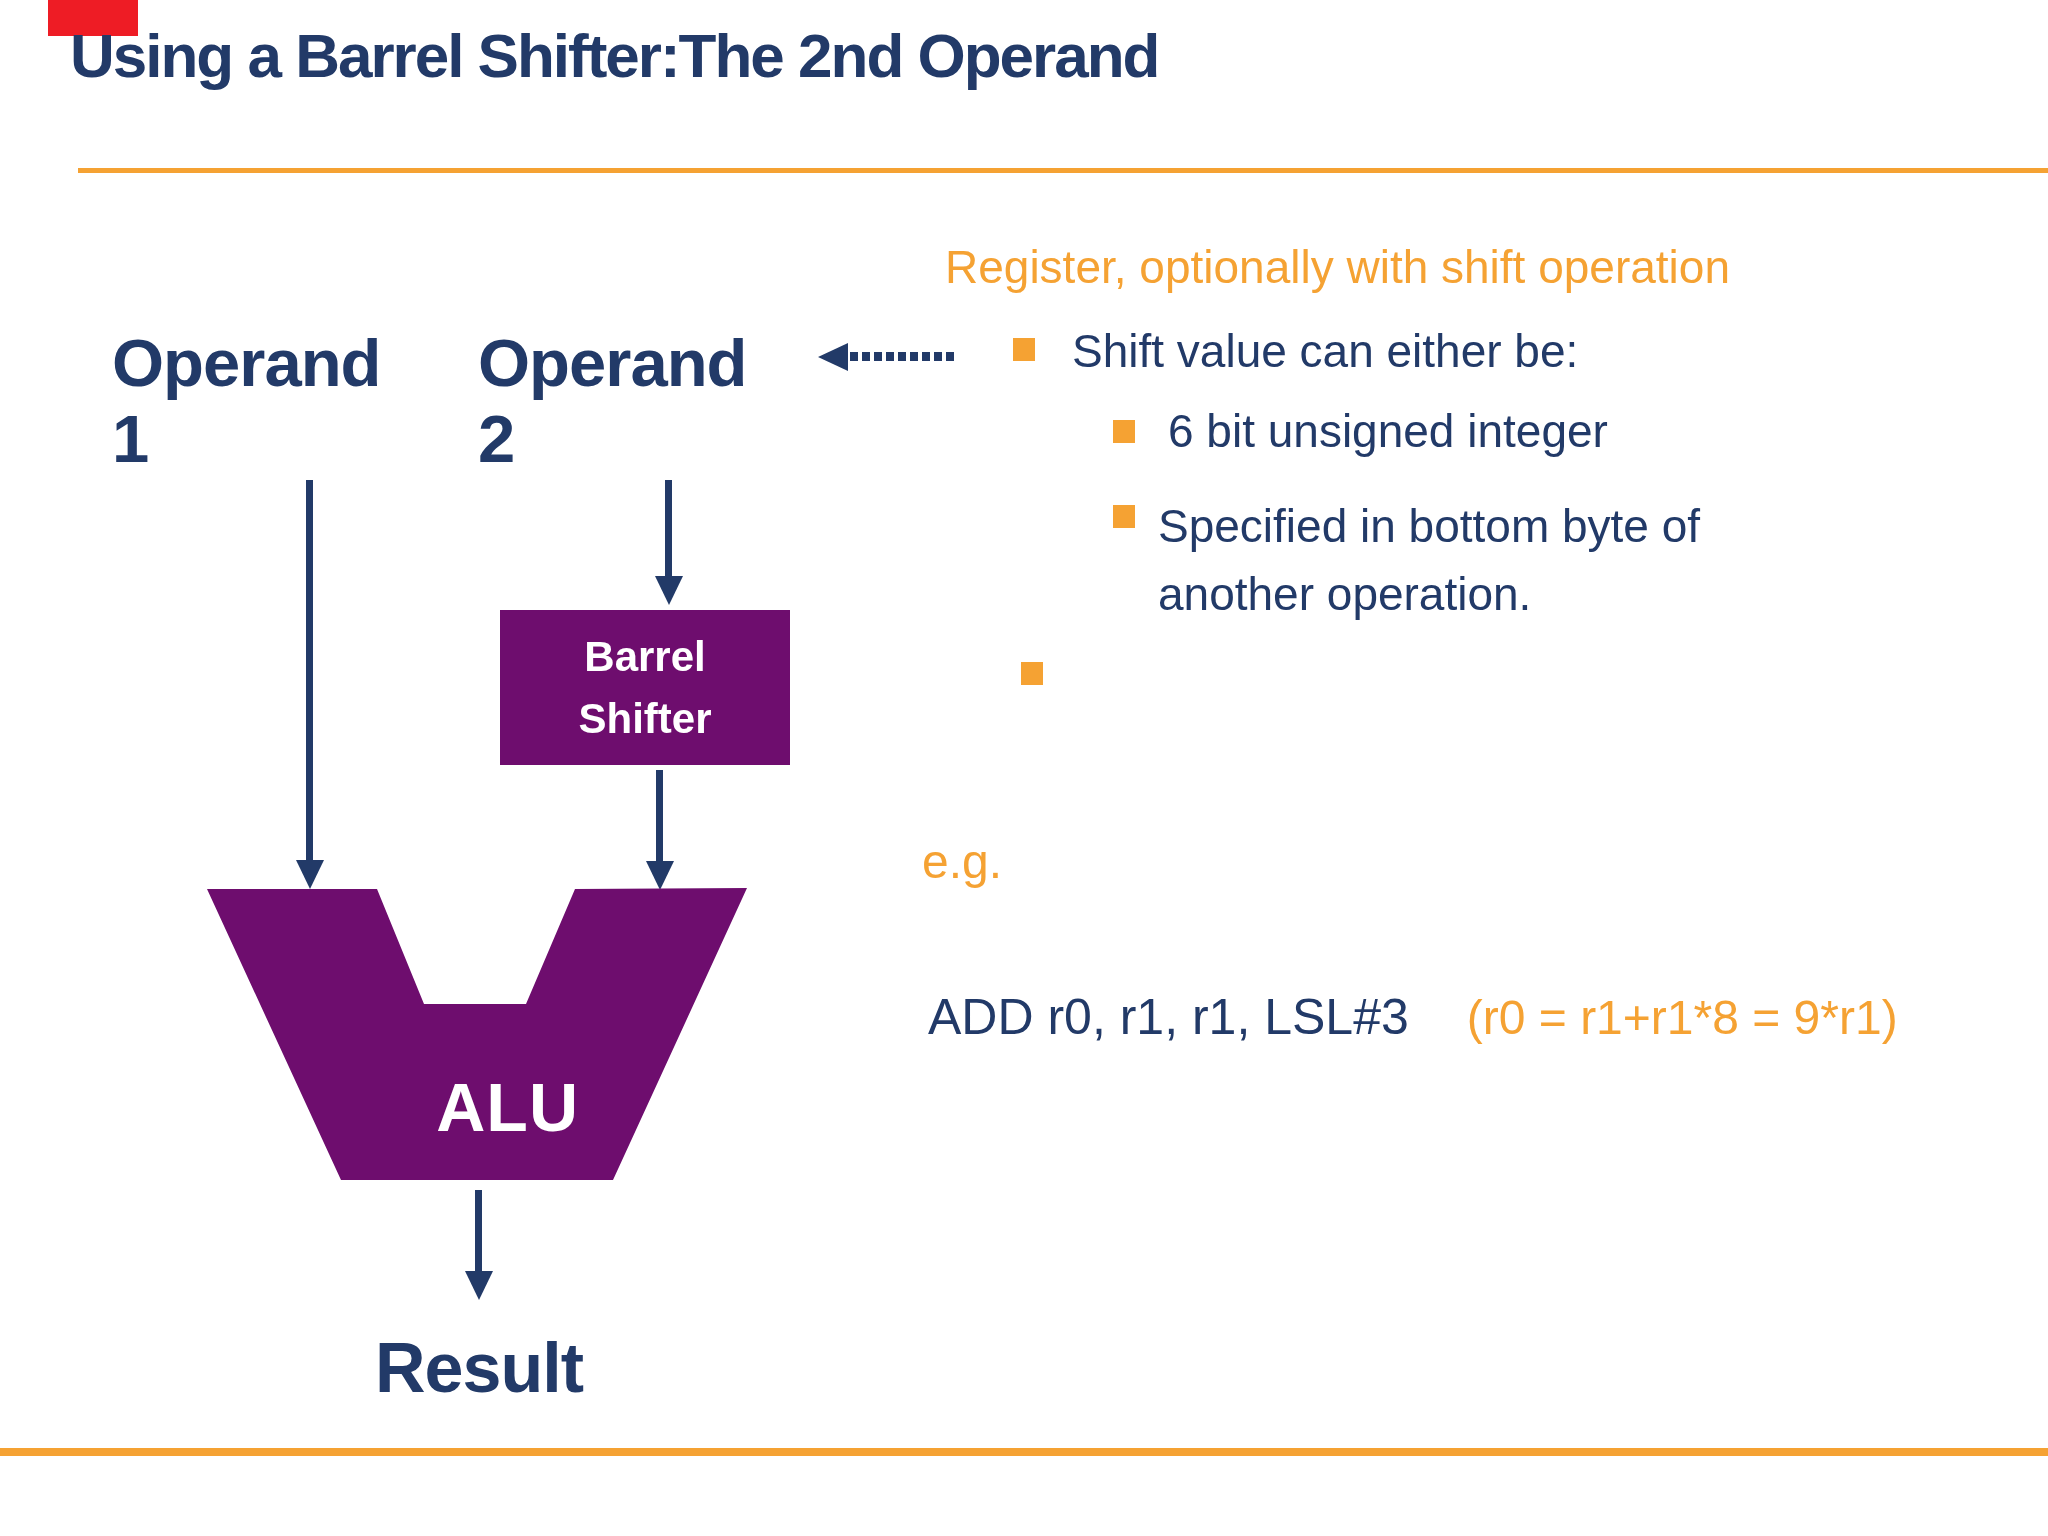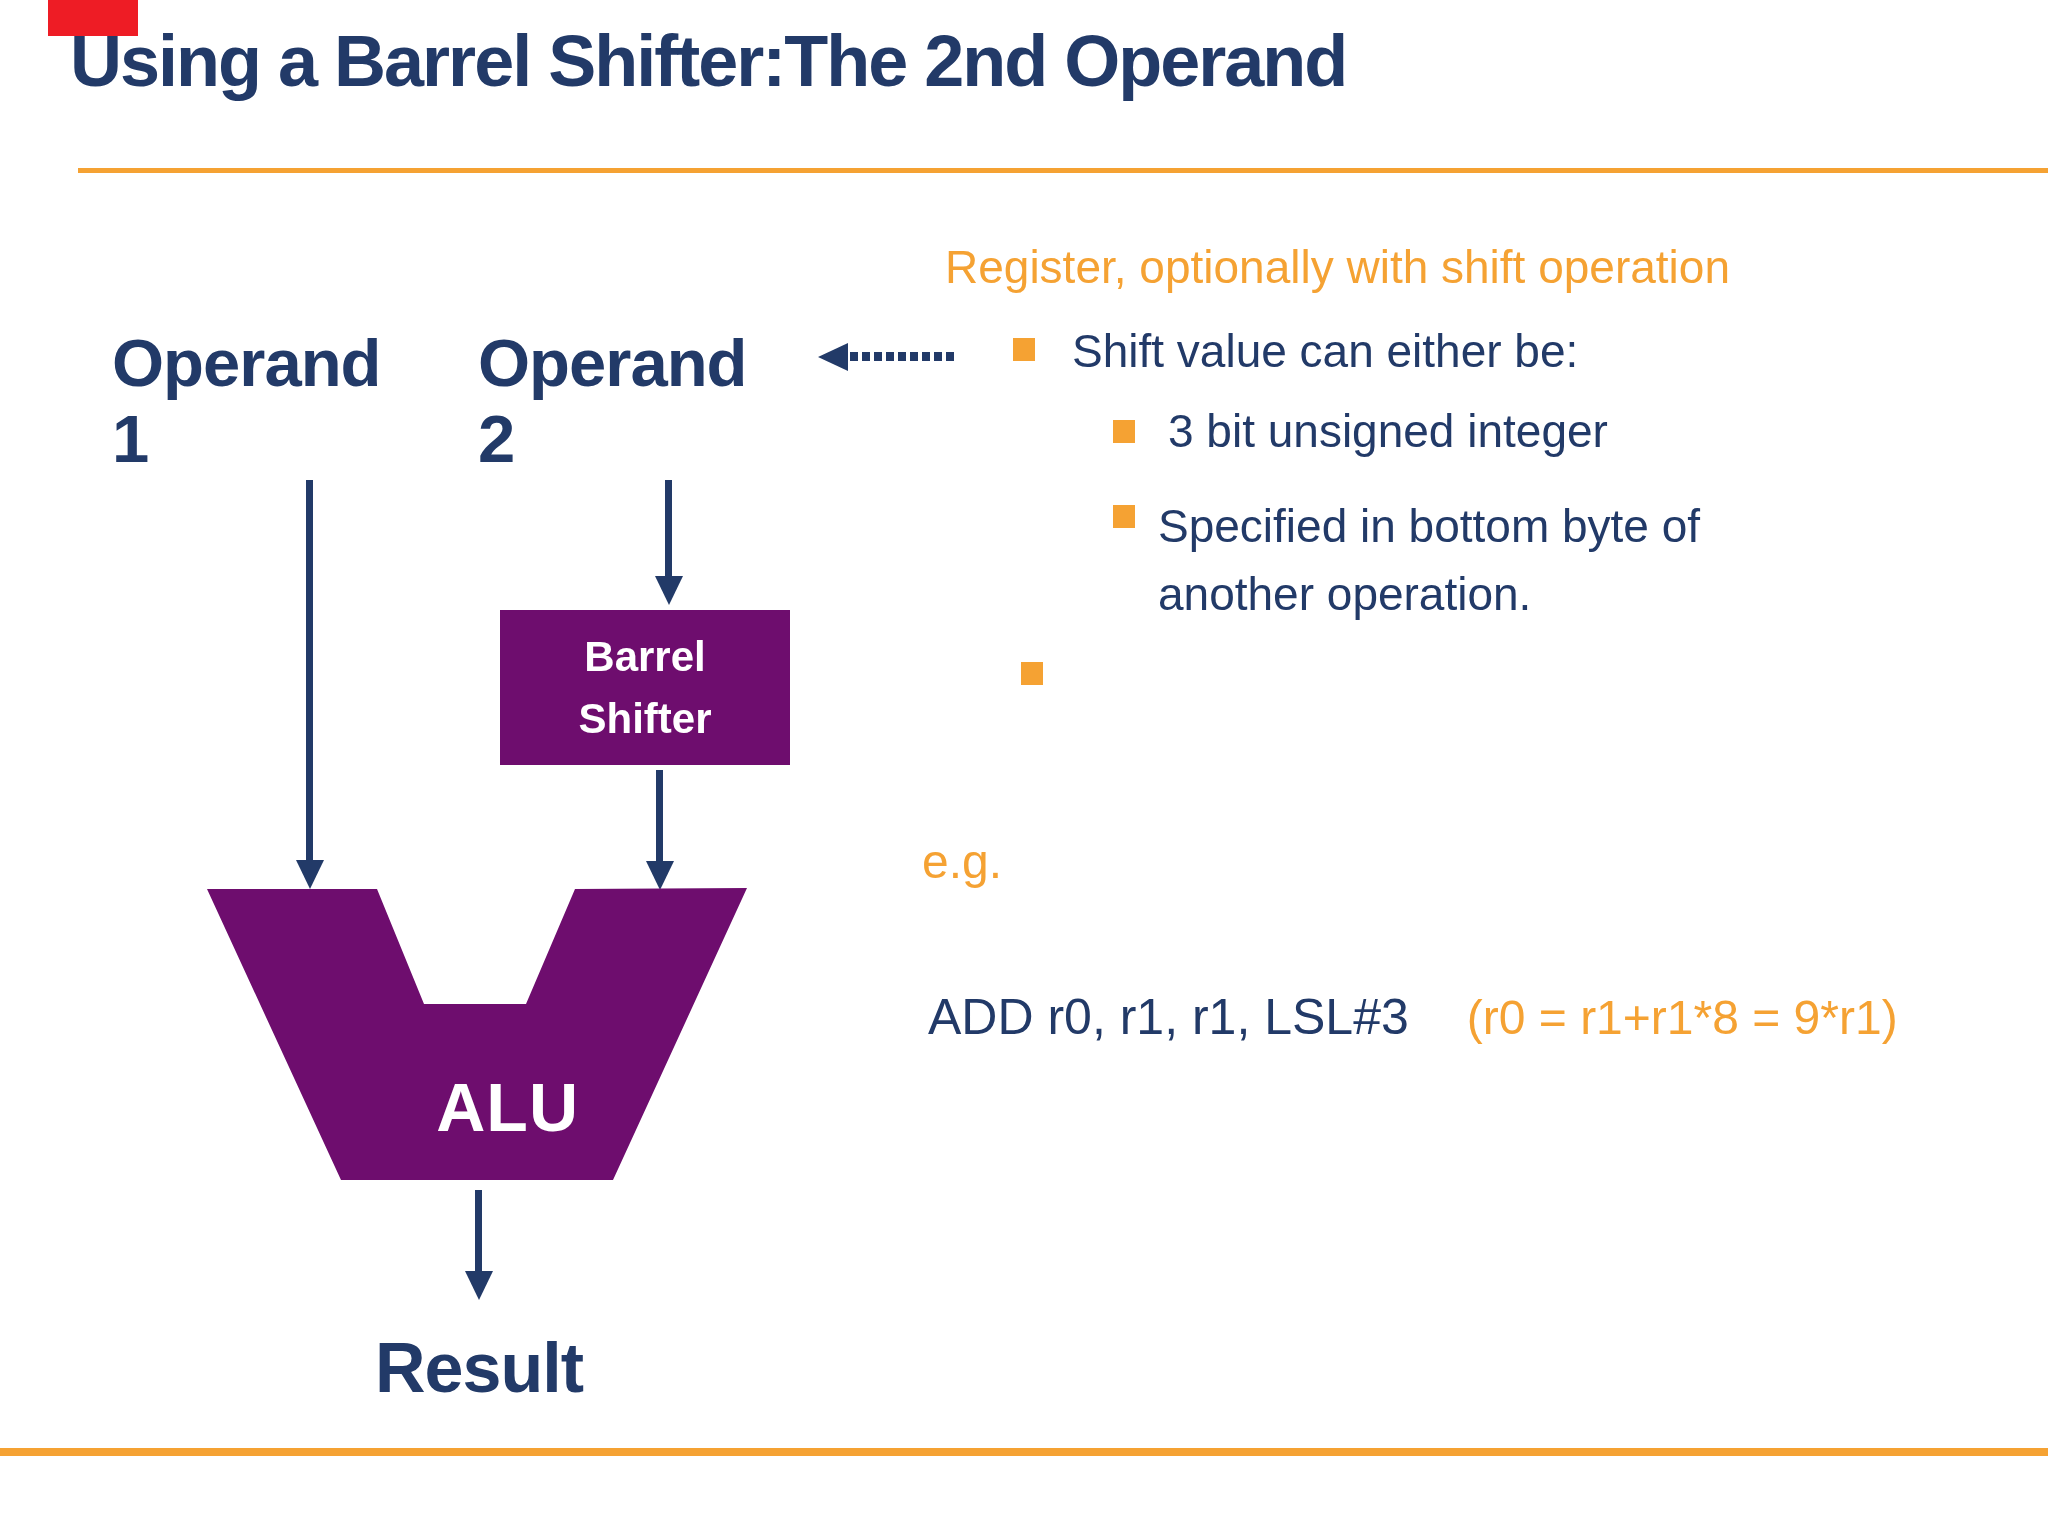--- a/index.html
+++ b/index.html
@@ -18,21 +18,21 @@
     font-family:"Liberation Sans", sans-serif;
   }
   .abs{position:absolute;}
 
   
   .corner-mark{left:48px;top:0;width:90px;height:36px;background:var(--red);}
 
   
   .title{
     left:70px;top:22px;width:1960px;
-    font-size:72px;font-weight:bold;color:var(--navy);
+    font-size:62px;font-weight:bold;color:var(--navy);
     letter-spacing:-2px;line-height:1.1;white-space:nowrap;
   }
   .title-rule{left:78px;top:168px;width:1970px;height:5px;background:var(--orange);}
   .bottom-rule{left:0;top:1448px;width:2048px;height:8px;background:var(--orange);}
 
   
   .op-label{
     width:380px;
     font-size:67px;font-weight:bold;color:var(--navy);
     line-height:1.14;letter-spacing:-1px;
@@ -149,21 +149,21 @@
   <div class="abs alu-label">ALU</div>
 
   <div class="abs result-label">Result</div>
 
   <div class="abs note-heading">Register, optionally with shift operation</div>
 
   <div class="abs bullet-sq b0sq"></div>
   <div class="abs btext b0t">Shift value can either be:</div>
 
   <div class="abs bullet-sq b1sq"></div>
-  <div class="abs btext b1t">3 bit unsigned integer</div>
+  <div class="abs btext b1t">6 bit unsigned integer</div>
 
   <div class="abs bullet-sq b2sq"></div>
   <div class="abs btext b2t">Specified in bottom byte of another operation.</div>
 
   <div class="abs bullet-sq b3sq"></div>
 
   <div class="abs eg-label">e.g.</div>
 
   <div class="abs code-line add-line">
     <span>ADD r0, r1, r1, LSL#3</span><span class="ann">(r0 = r1+r1*8 = 9*r1)</span>

